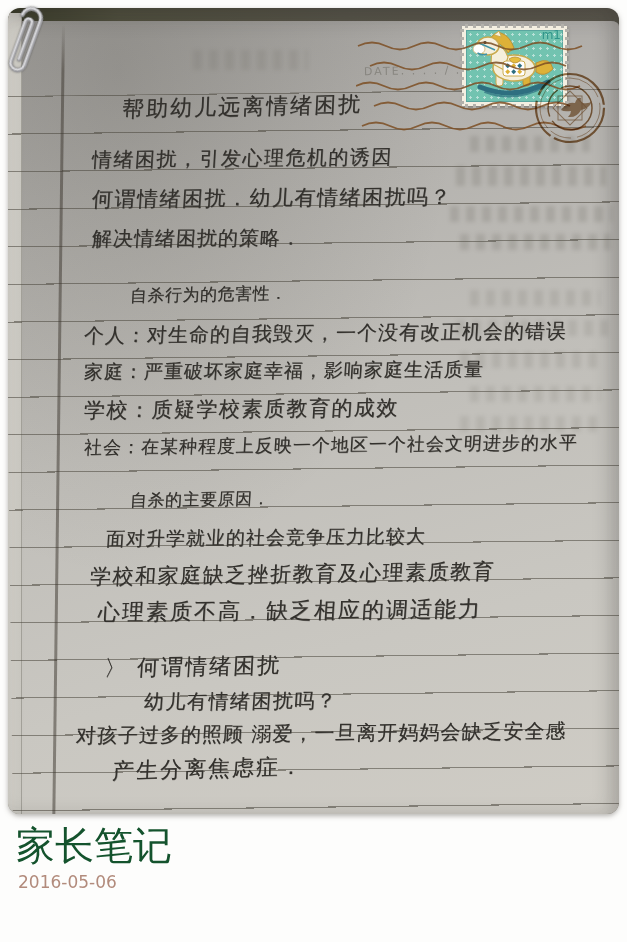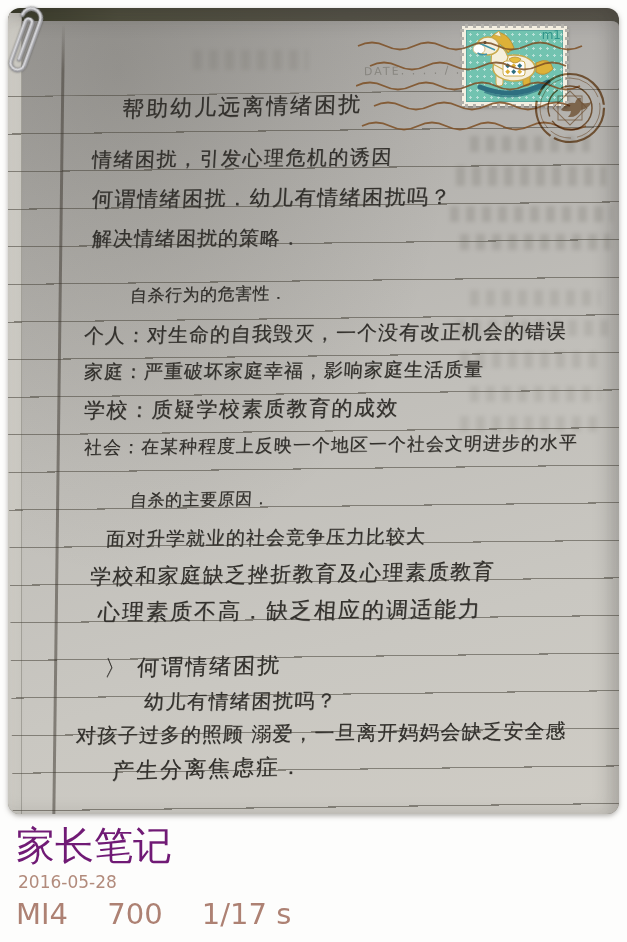--- a/index.html
+++ b/index.html
@@ -172,21 +172,16 @@
     <div class="hw" style="left:104px;top:746px;font-size:22px;letter-spacing:2px;transform:rotate(-1.5deg) skewX(-4deg);">产生分离焦虑症．</div>
 
     <div class="vignette"></div>
   </div>
 
   <svg class="paperclip" width="44" height="100" viewBox="0 0 44 100">
     <path d="M13 22 a9.5 9.5 0 0 1 19 0 l0 47 a7 7 0 0 1 -14 0 l0 -42 a3.5 3.5 0 0 1 7 0 l0 38" stroke="#9a9a9e" stroke-width="4" fill="none" stroke-linecap="round"></path>
     <path d="M13 22 a9.5 9.5 0 0 1 19 0 l0 47 a7 7 0 0 1 -14 0 l0 -42 a3.5 3.5 0 0 1 7 0 l0 38" stroke="#d9d9dc" stroke-width="2" fill="none" stroke-linecap="round" transform="translate(-0.6,-0.6)"></path>
   </svg>
 
-  <div class="caption-title" style="color:#701a75;">家长笔记</div>
-  <div class="caption-date" style="color:#b28b7c;">2016-05-28</div>
-  <div class="caption-camera" style="color:#ad8173;">
-    <span>MI4</span>
-    <span>700</span>
-    <span>1/17 s</span>
-  </div>
+  <div class="caption-title" style="color:#14532d;">家长笔记</div>
+  <div class="caption-date" style="color:#b28b7c;">2016-05-06</div>
 
 </div>
 
 </body></html>

